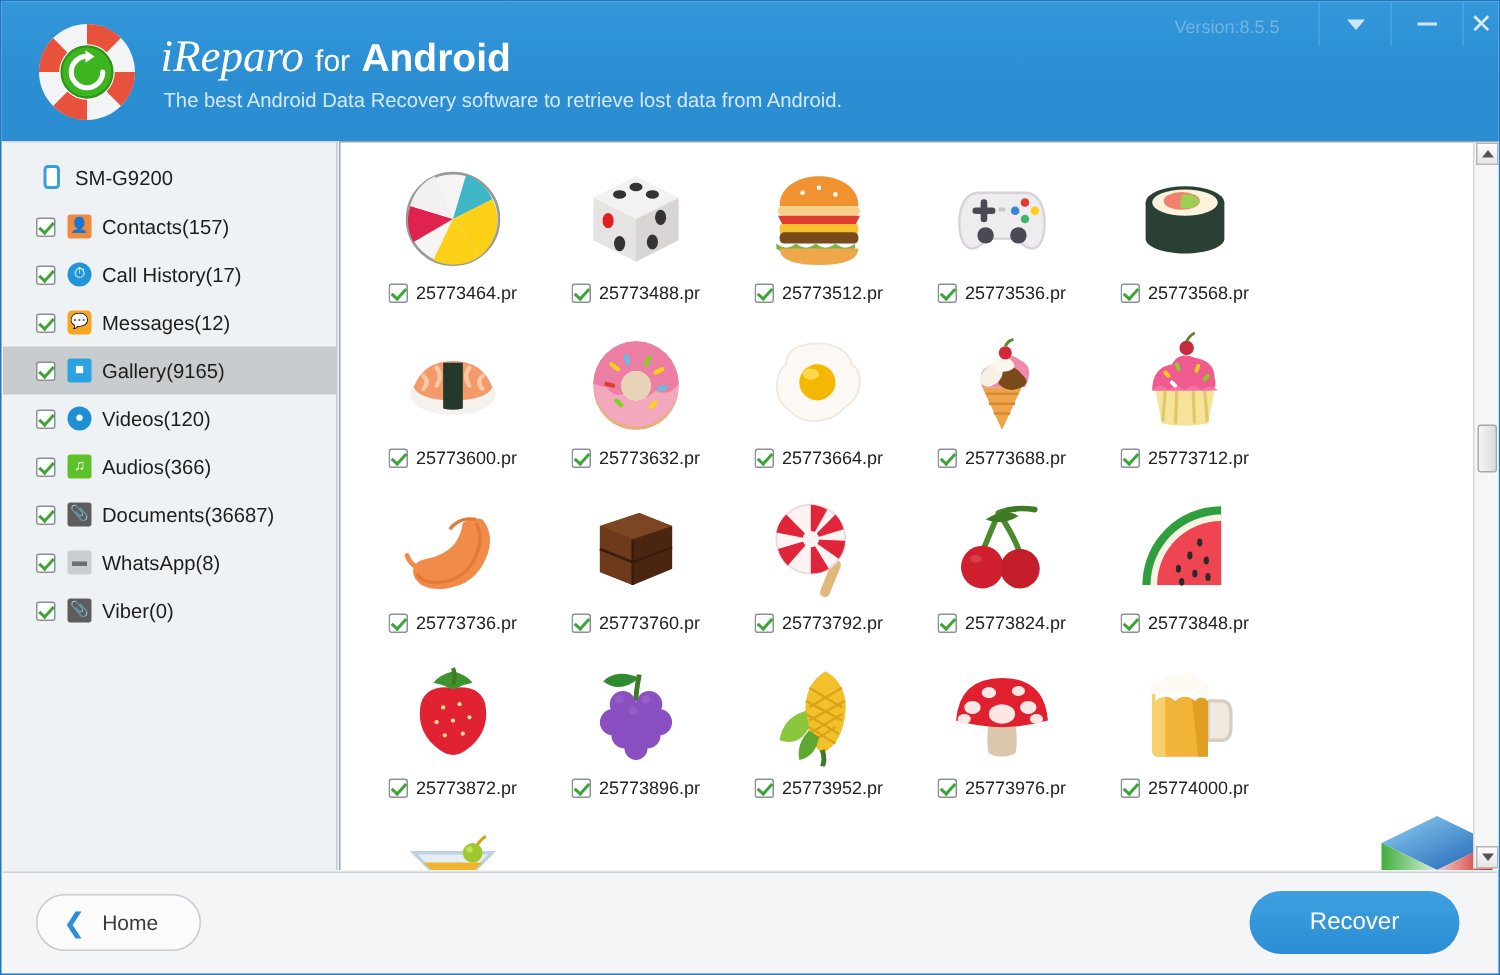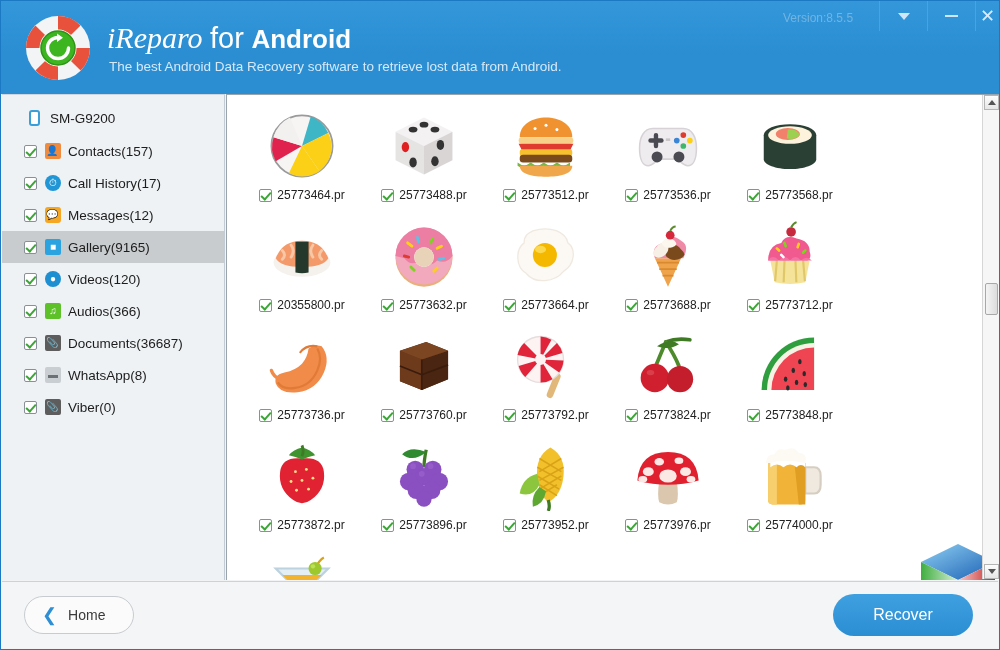--- a/index.html
+++ b/index.html
@@ -31,21 +31,21 @@
     position: absolute; left: 106px; top: 20px;
     color: #ffffff;
     font-size: 27px;
     white-space: nowrap;
   }
   #brand .ital {
     font-family: "Liberation Serif", serif;
     font-style: italic;
     font-size: 30px;
   }
-  #brand .thin { font-weight: 300; font-size: 29px; }
+  #brand .thin { font-weight: 300; font-size: 20px; }
   #brand .bold { font-weight: bold; font-size: 26px; margin-top: 15px; }
   #tagline {
     position: absolute; left: 108px; top: 58px;
     color: #d6e9f8;
     font-size: 13.5px;
     white-space: nowrap;
   }
   #version {
     position: absolute; left: 782px; top: 10px;
     color: #72b4e0;
@@ -442,21 +442,21 @@
           <div class="thumb">
             <svg width="70" height="70" viewBox="0 0 64 64">
               <ellipse cx="32" cy="38" rx="26" ry="13" fill="#f5f2ee"></ellipse>
               <path d="M8 34 q6 -16 24 -16 q18 0 24 16 q-4 8 -24 8 q-20 0 -24 -8 z" fill="#f49a6a"></path>
               <path d="M14 27 q4 4 0 8 M22 22 q4 5 0 11 M42 22 q-4 5 0 11 M50 27 q-4 4 0 8" stroke="#f7c7a6" stroke-width="2.6" fill="none" stroke-linecap="round"></path>
               <path d="M26 19 h12 v28 q-6 1.5 -12 0 z" fill="#24382c"></path>
             </svg>
           </div>
           <div class="fname">
             <span class="cb"></span>
-            <span>20355800.pr</span>
+            <span>25773600.pr</span>
           </div>
         </div>
         <div class="cell">
           <div class="thumb">
             <svg width="70" height="70" viewBox="0 0 64 64">
               <circle cx="32" cy="34" r="26" fill="#e8b07a"></circle>
               <circle cx="32" cy="32" r="26" fill="#f2a8bd"></circle>
               <path d="M6 32 a26 26 0 0 1 52 0 q-6 8 -14 4 q-8 8 -16 0 q-8 6 -14 -2 z" fill="#ec7ea3"></path>
               <circle cx="32" cy="33" r="9" fill="#fff"></circle>
               <circle cx="32" cy="33" r="9" fill="#e9d3b8"></circle>

